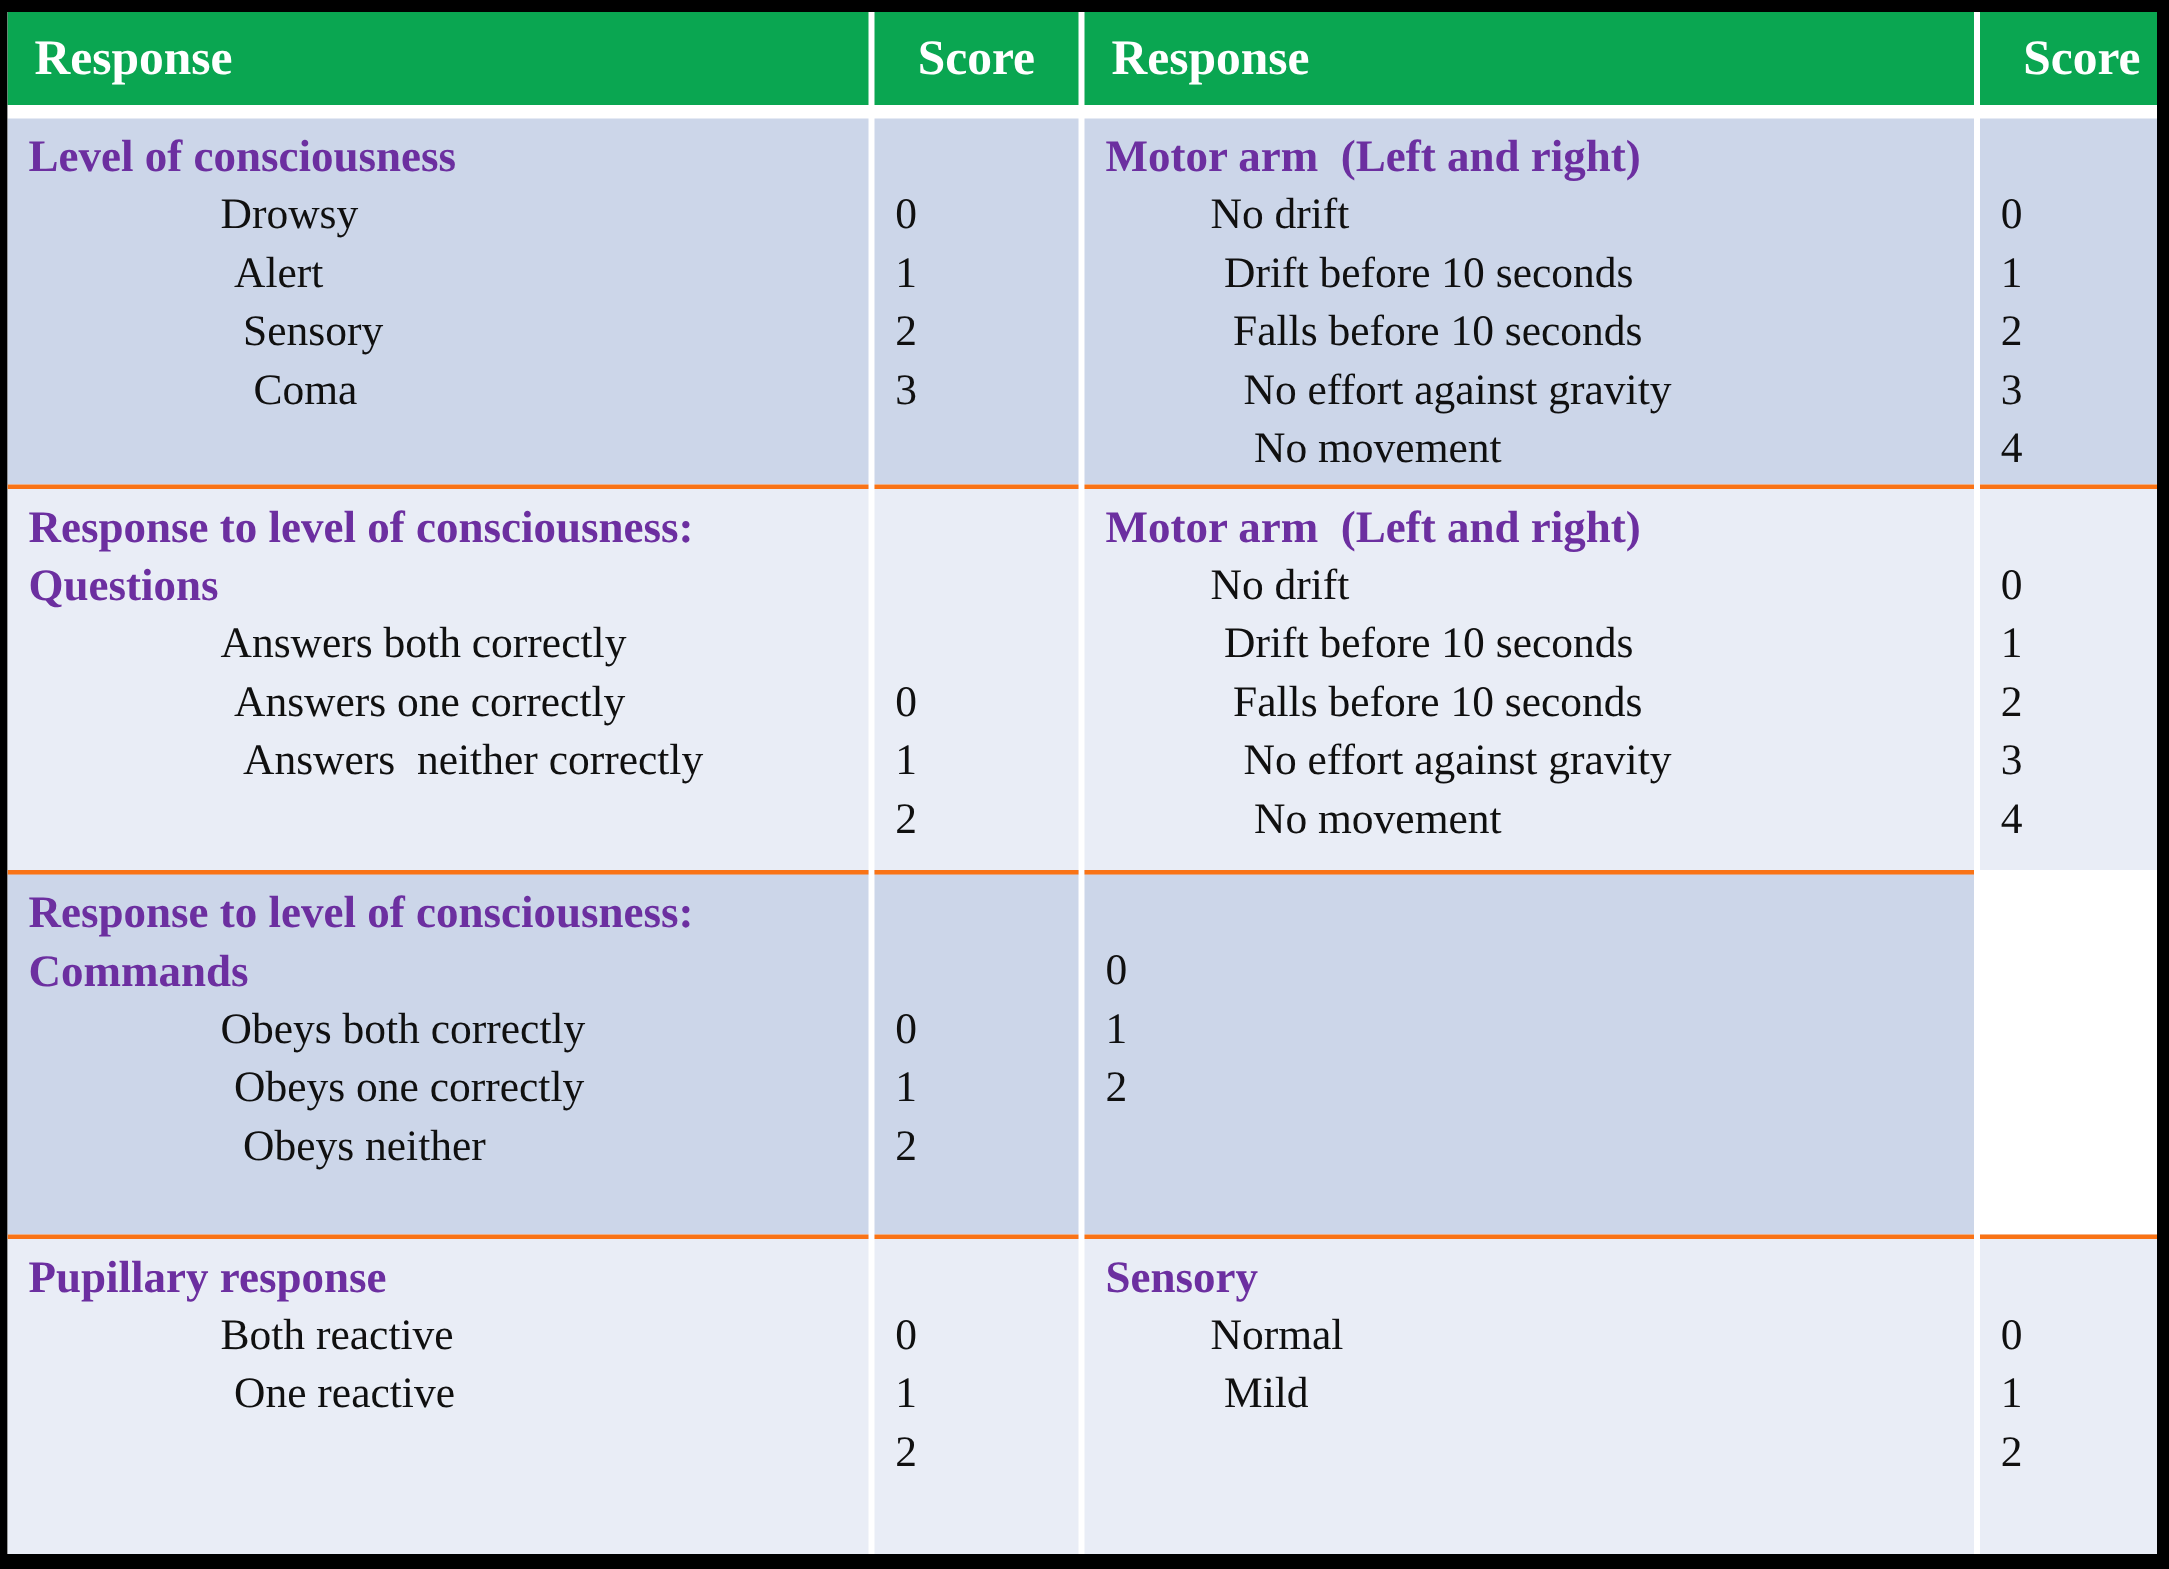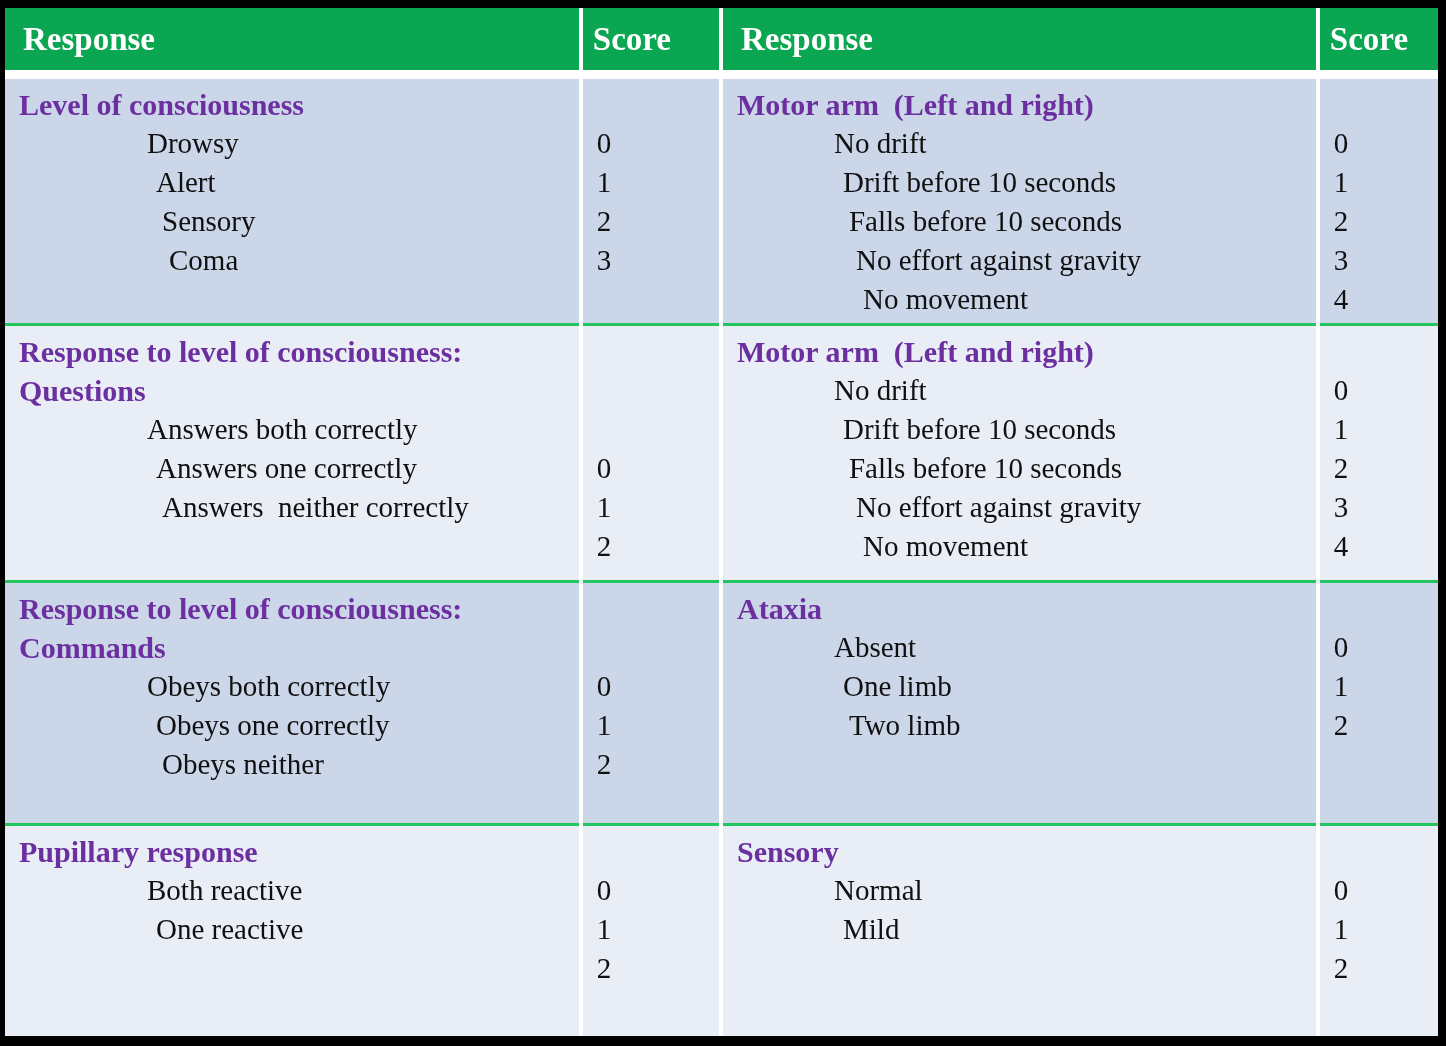--- a/index.html
+++ b/index.html
@@ -9,37 +9,37 @@
     background:#ffffff;display:flex;flex-direction:column;
     font-family:"Liberation Serif","DejaVu Serif",serif;
     overflow:hidden;
   }
   .grid{display:grid;grid-template-columns:573fr 136fr 592fr 118fr;column-gap:4px;}
   .hrow{height:62px;flex:0 0 62px;}
   .hcell{
     background:#0aa651;color:#fff;font-weight:bold;font-size:33px;
     display:flex;align-items:center;padding-left:18px;box-sizing:border-box;
   }
-  .hcell.score{padding-left:10px;}
+  .hcell.score{padding-left:29px;}
   .spacer-row{height:9px;flex:0 0 9px;background:#fff;}
   .row .cell{box-sizing:border-box;padding-top:6px;padding-bottom:4px;font-family:Liberation Serif, serif;}
   .row.dark .cell{background:#ccd6e9;}
   .row.light .cell{background:#e9edf6;}
-  .row.bline .cell{border-top:3px solid #22c55e;}
+  .row.bline .cell{border-top:3px solid #f97316;}
   .r1 .cell{min-height:241px;}
   .r2 .cell{min-height:257px;}
   .r3 .cell{min-height:243px;}
   .r4{flex:1;}
   .title{
     color:#6c2fa0;font-weight:bold;font-size:30px;line-height:39px;
     padding-left:14px;white-space:pre-wrap;
   }
   .line{min-height:39px;line-height:39px;font-size:29px;color:#101010;white-space:pre;}
   .items .line{padding-left:142px;}
-  .items.rind .line{padding-left:111px;}
+  .items.rind .line{padding-left:84px;}
   .items .line:nth-child(2){margin-left:9px;}
   .items .line:nth-child(3){margin-left:15px;}
   .items .line:nth-child(4){margin-left:22px;}
   .items .line:nth-child(5){margin-left:29px;}
   .scores .line{padding-left:14px;}
 </style>
 </head>
 <body>
 
 <div class="tbl">
@@ -138,28 +138,20 @@
         <div class="line">Obeys neither</div>
       </div>
     </div>
     <div class="cell scores">
       <div class="line"></div>
       <div class="line"></div>
       <div class="line">0</div>
       <div class="line">1</div>
       <div class="line">2</div>
     </div>
-    <div class="cell">
-      <div class="title">Ataxia</div>
-      <div class="items rind">
-        <div class="line">Absent</div>
-        <div class="line">One limb</div>
-        <div class="line">Two limb</div>
-      </div>
-    </div>
     <div class="cell scores">
       <div class="line"></div>
       <div class="line">0</div>
       <div class="line">1</div>
       <div class="line">2</div>
     </div>
   </div>
 
   <div class="grid row light bline r4">
     <div class="cell">

